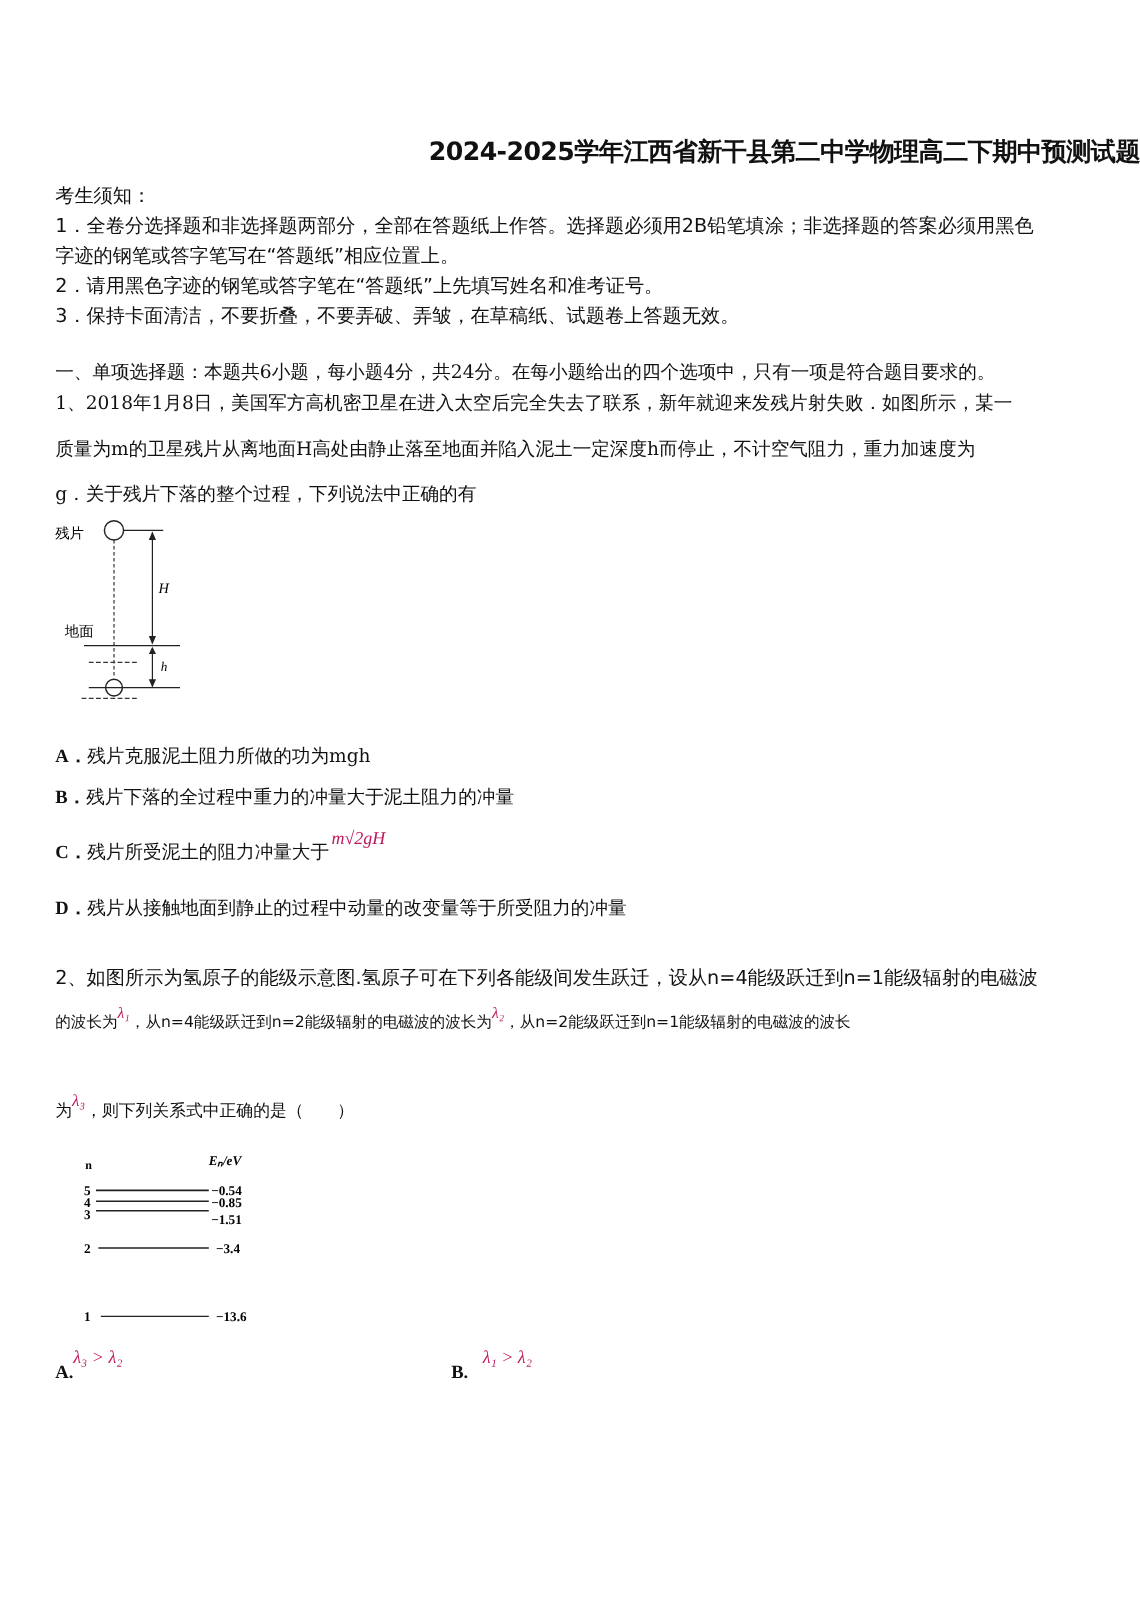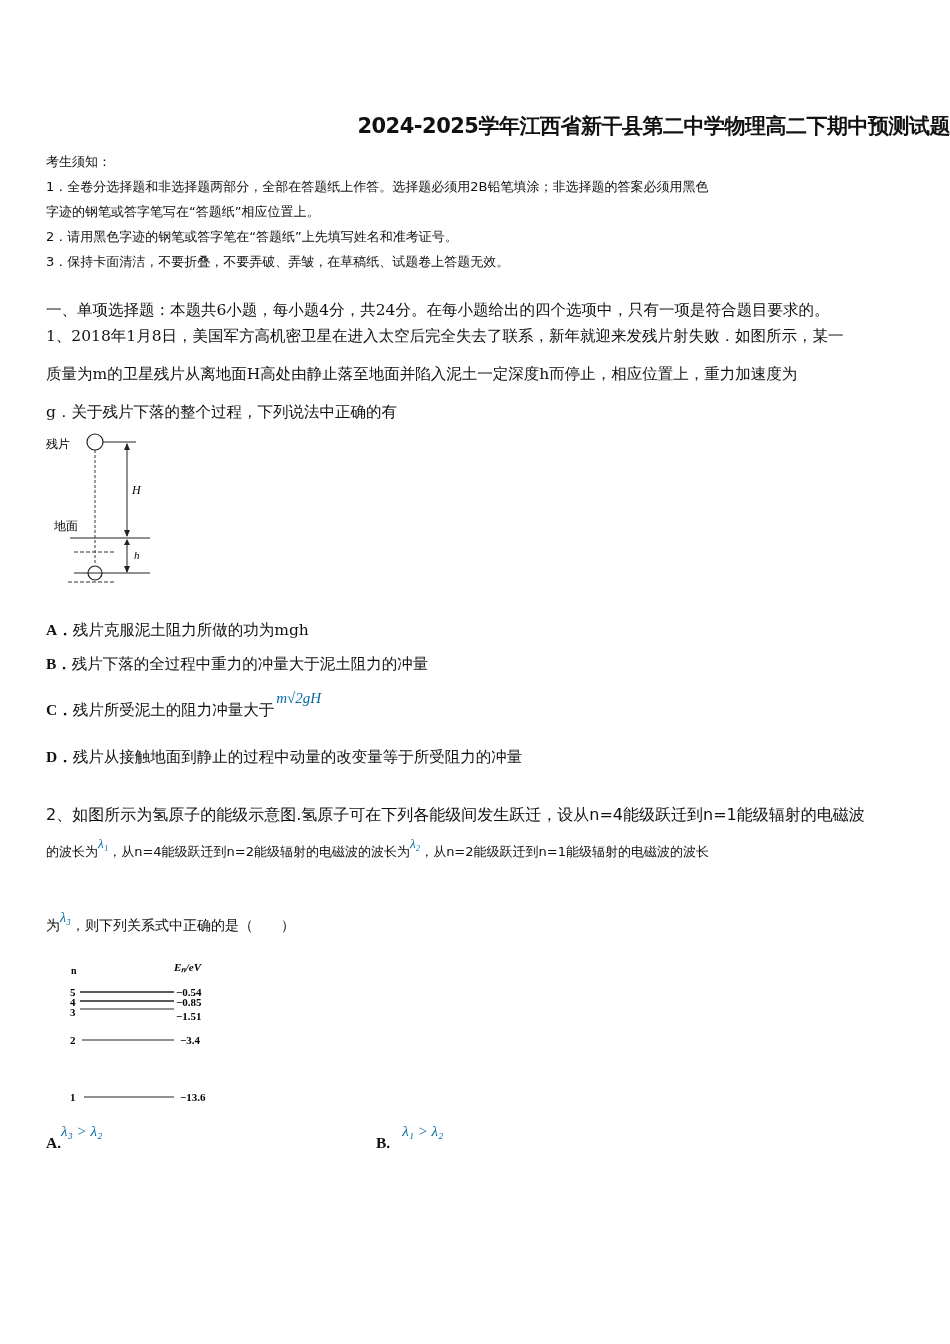--- a/index.html
+++ b/index.html
@@ -1,42 +1,42 @@
 <!DOCTYPE html>
 <html><head>
 <meta charset="utf-8">
 <style>
   html, body { margin: 0; padding: 0; background: #ffffff; }
   body { width: 950px; height: 1344px; position: relative; overflow: hidden; color: #111; font-family: "DejaVu Serif", "Liberation Serif", serif; }
   .abs { position: absolute; white-space: nowrap; }
   .title { left: 0; width: 950px; top: 112px; text-align: right; font-family: "DejaVu Sans", "Liberation Sans", sans-serif; font-weight: bold; font-size: 21px; letter-spacing: -0.5px; }
-  .notice { font-family: "DejaVu Sans", "Liberation Sans", sans-serif; font-size: 13px; left: 46px; }
+  .notice { font-family: "DejaVu Sans", "Liberation Sans", sans-serif; font-size: 16px; left: 46px; }
   .body-text { font-size: 15.5px; left: 46px; }
   .opt-letter { font-family: "Liberation Serif", serif; font-weight: bold; }
-  .math { font-family: "Liberation Serif", serif; font-style: italic; color: #0369a1; }
+  .math { font-family: "Liberation Serif", serif; font-style: italic; color: #be185d; }
   .math-small { font-size: 15px; }
   svg text { font-family: "Liberation Serif", serif; }
 </style>
 </head>
 <body>
 
 <div>
 
   <div class="abs title">2024-2025学年江西省新干县第二中学物理高二下期中预测试题</div>
 
   <div class="abs notice" style="top:153px;">考生须知：</div>
   <div class="abs notice" style="top:178px;">1．全卷分选择题和非选择题两部分，全部在答题纸上作答。选择题必须用2B铅笔填涂；非选择题的答案必须用黑色</div>
   <div class="abs notice" style="top:203px;">字迹的钢笔或答字笔写在“答题纸”相应位置上。</div>
   <div class="abs notice" style="top:228px;">2．请用黑色字迹的钢笔或答字笔在“答题纸”上先填写姓名和准考证号。</div>
   <div class="abs notice" style="top:253px;">3．保持卡面清洁，不要折叠，不要弄破、弄皱，在草稿纸、试题卷上答题无效。</div>
 
   <div class="abs body-text" style="top:300px;">一、单项选择题：本题共6小题，每小题4分，共24分。在每小题给出的四个选项中，只有一项是符合题目要求的。</div>
 
   <div class="abs body-text" style="top:326px;">1、2018年1月8日，美国军方高机密卫星在进入太空后完全失去了联系，新年就迎来发残片射失败．如图所示，某一</div>
-  <div class="abs body-text" style="top:364px;">质量为m的卫星残片从离地面H高处由静止落至地面并陷入泥土一定深度h而停止，相应位置上，重力加速度为</div>
+  <div class="abs body-text" style="top:364px;">质量为m的卫星残片从离地面H高处由静止落至地面并陷入泥土一定深度h而停止，不计空气阻力，重力加速度为</div>
   <div class="abs body-text" style="top:402px;">g．关于残片下落的整个过程，下列说法中正确的有</div>
 
   <div class="abs" style="left:44px; top:428px; width:120px; height:160px;">
     <svg width="120" height="160" viewBox="0 0 120 160">
       <text x="2" y="20" font-size="12">残片</text>
       <circle cx="51" cy="14" r="8" fill="none" stroke="#222" stroke-width="1.2"></circle>
       <line x1="59" y1="14" x2="92" y2="14" stroke="#222" stroke-width="1"></line>
       <line x1="51" y1="22" x2="51" y2="136" stroke="#333" stroke-width="1" stroke-dasharray="3,2"></line>
       <line x1="83" y1="16" x2="83" y2="108" stroke="#222" stroke-width="1"></line>
       <polygon points="80,22 86,22 83,15" fill="#222"></polygon>

